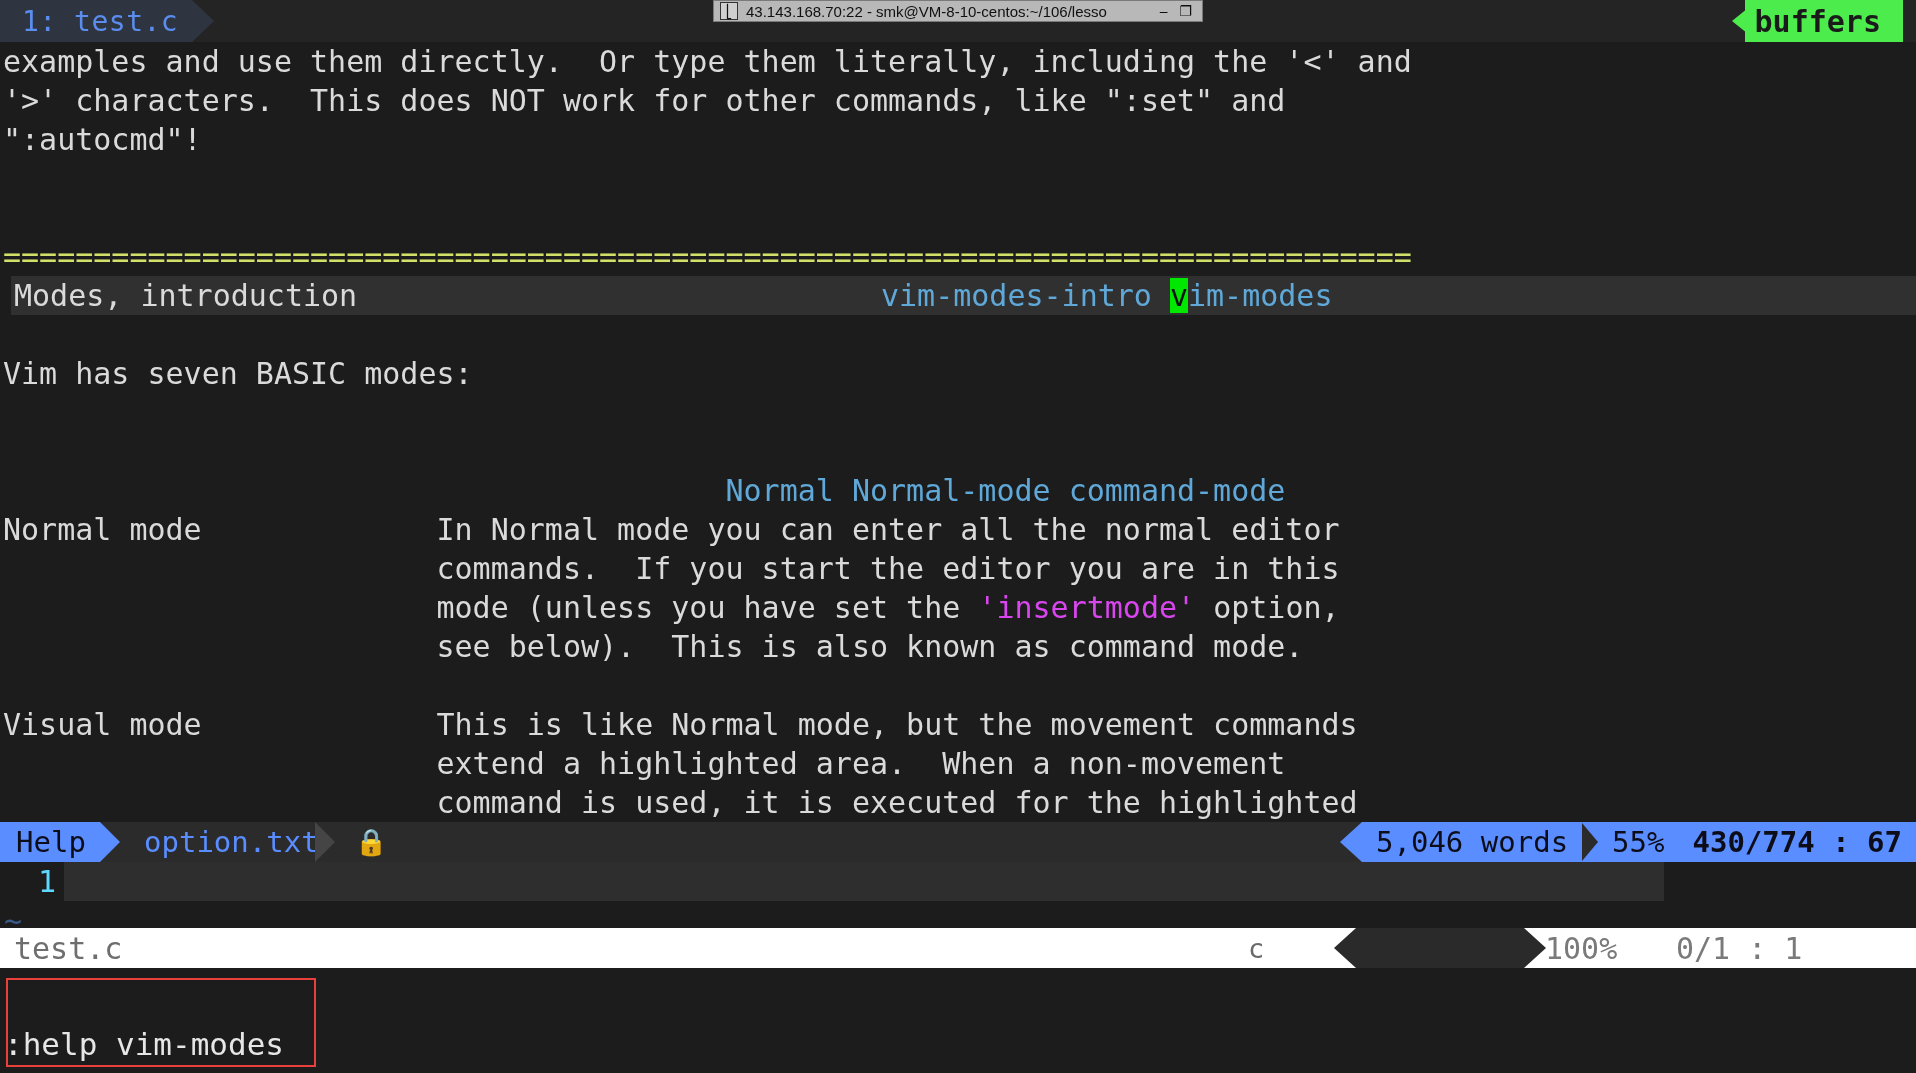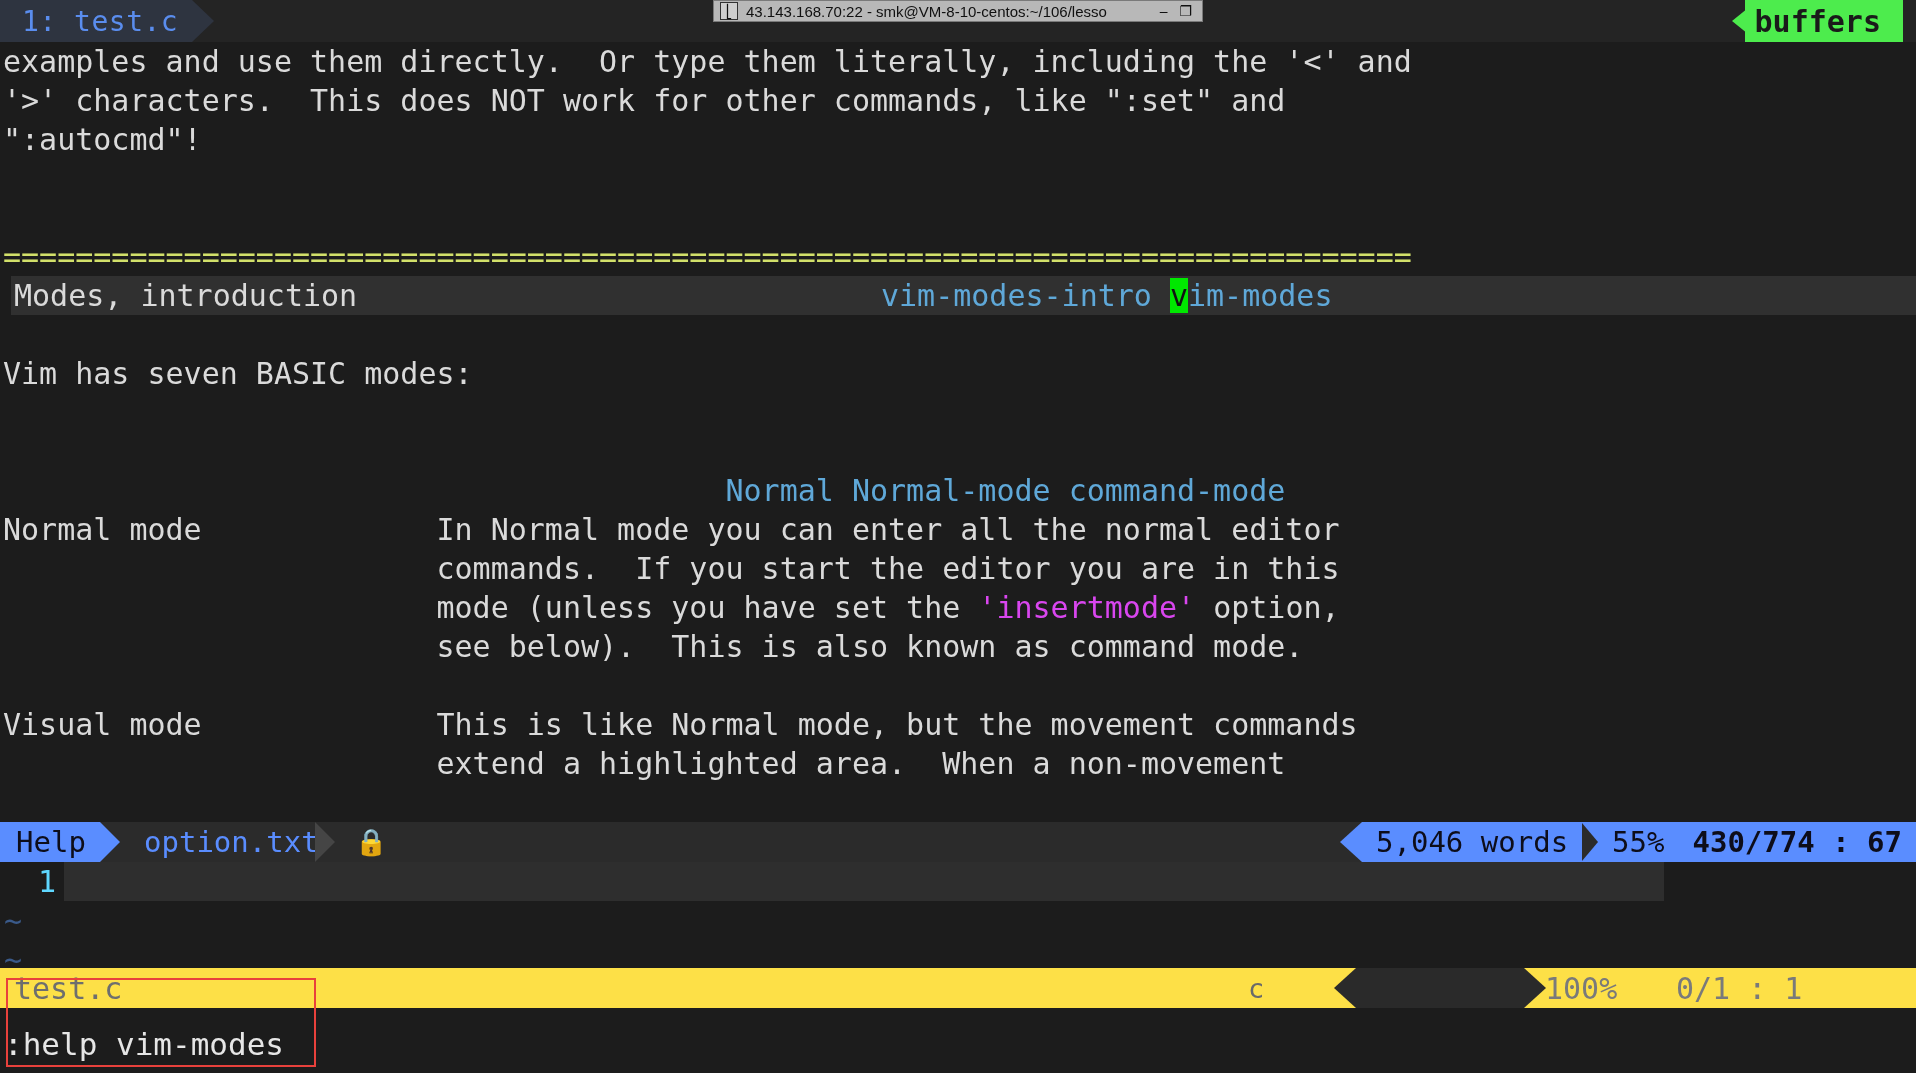--- a/index.html
+++ b/index.html
@@ -123,21 +123,21 @@
   .gutter{
     display:inline-block;width:64px;text-align:right;color:#5fd7ff;
     padding-right:8px;box-sizing:border-box;
   }
   .curline{background:#2e2e2e;display:inline-block;height:39px;
            width:1600px;vertical-align:top;}
   .tilde{color:#3a5a8a;padding-left:4px;}
 
   
   .statusline2{
-    position:absolute;left:0;top:968px;width:1916px;height:40px;background:#fde047;
+    position:absolute;left:0;top:928px;width:1916px;height:40px;background:#ffffff;
   }
   .sl2-name{
     position:absolute;left:14px;top:0;height:40px;display:flex;align-items:center;
     color:#6e6e6e;font-size:30px;
   }
   .sl2-ft{
     position:absolute;left:1248px;top:0;height:40px;display:flex;align-items:center;
     color:#6a6a6a;font-size:27px;
   }
   .sl2-blk{
@@ -214,20 +214,21 @@
       <div class="ln"><span></span></div>
       <div class="ln"><span></span></div>
       <div class="ln"><span class="lnk">                                        Normal Normal-mode command-mode</span></div>
       <div class="ln"><span>Normal mode             In Normal mode you can enter all the normal editor</span></div>
       <div class="ln"><span>                        commands.  If you start the editor you are in this</span></div>
       <div class="ln"><span>                        mode (unless you have set the </span><span class="opt">'insertmode'</span><span> option,</span></div>
       <div class="ln"><span>                        see below).  This is also known as command mode.</span></div>
       <div class="ln"><span></span></div>
       <div class="ln"><span>Visual mode             This is like Normal mode, but the movement commands</span></div>
       <div class="ln"><span>                        extend a highlighted area.  When a non-movement</span></div>
+      <div class="ln"><span>                        command is used, it is executed for the highlighted</span></div>
     </div>
 
   <div class="statusline">
     <div class="sl-mode" id="slMode">
       <span>Help</span>
     </div>
     <div class="sl-mode-arrow" id="slModeArrow" style="left: 100px;"></div>
 
     <div class="sl-file" id="slFile" style="left: 130px;">
       <span>option.txt</span>

